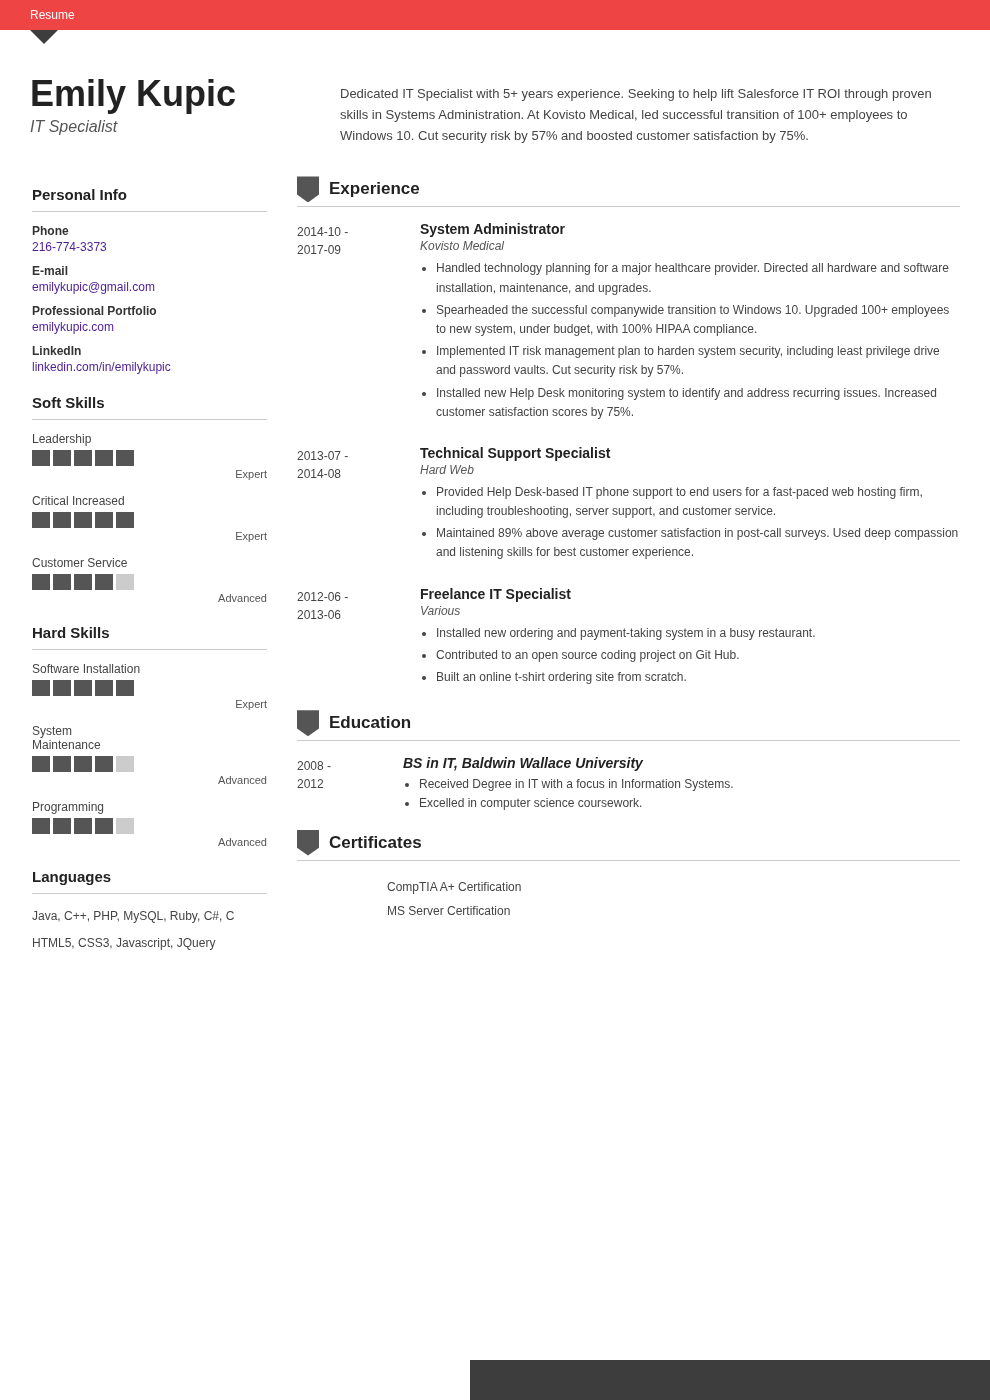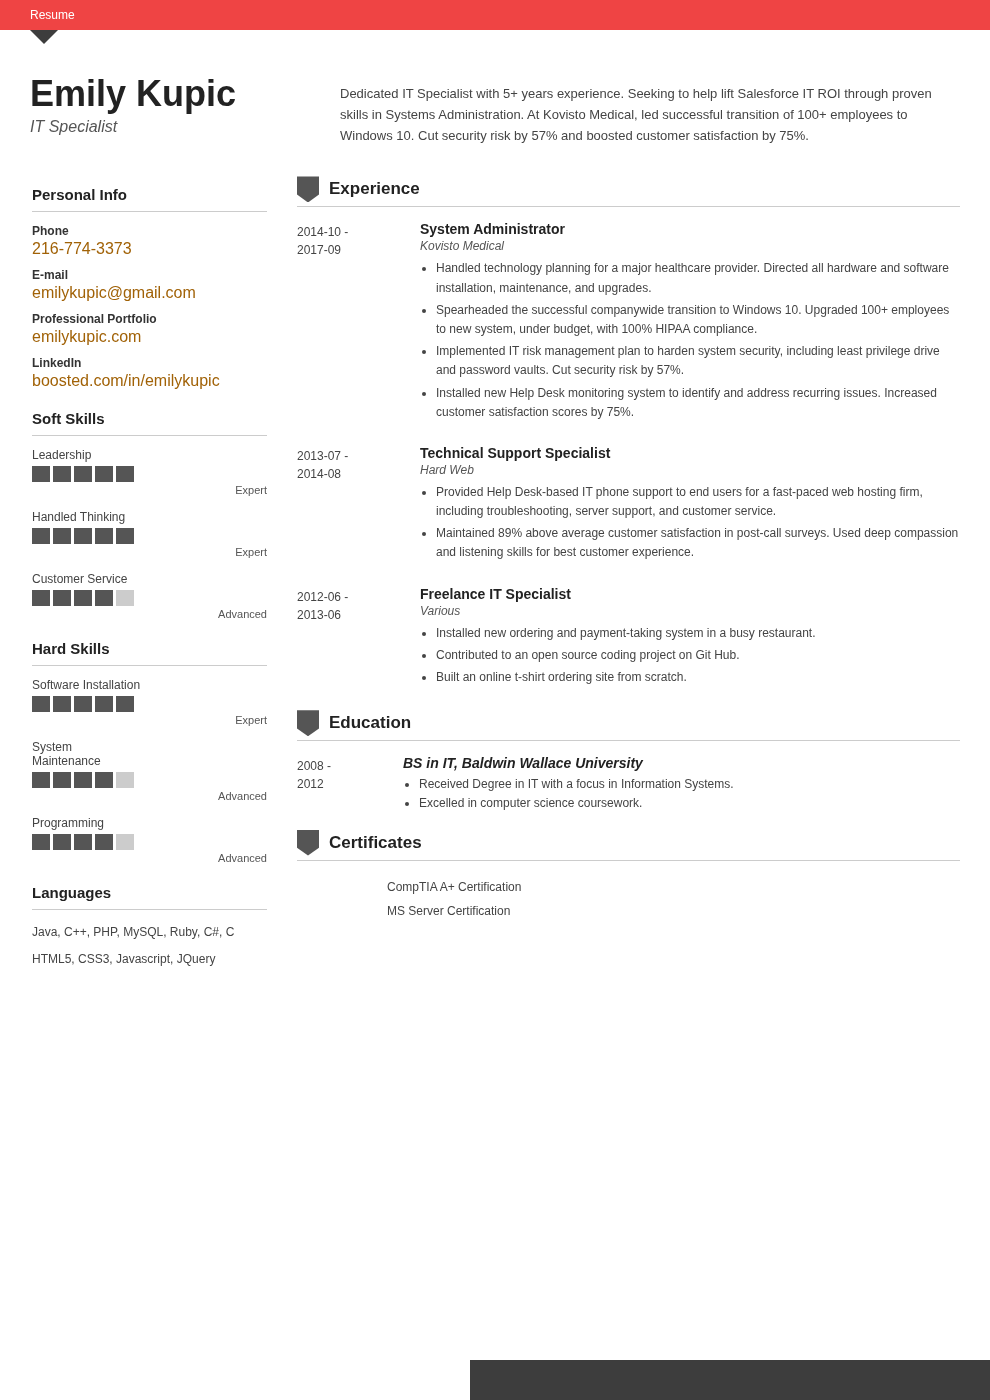--- a/index.html
+++ b/index.html
@@ -86,22 +86,22 @@
       margin-bottom: 12px;
     }
 
     .info-label {
       font-weight: 700;
       font-size: 12px;
       color: #333;
       margin-top: 10px;
     }
     .info-value {
-      font-size: 16px;
-      color: #a16207;
+      font-size: 12px;
+      color: #4c1d95;
       margin-top: 2px;
     }
 
     
     .skill-item {
       margin-bottom: 14px;
     }
     .skill-name {
       font-size: 12px;
       color: #444;
@@ -294,21 +294,21 @@
       <div>
         <div class="info-label">E-mail</div>
         <div class="info-value">emilykupic@gmail.com</div>
       </div>
       <div>
         <div class="info-label">Professional Portfolio</div>
         <div class="info-value">emilykupic.com</div>
       </div>
       <div>
         <div class="info-label">LinkedIn</div>
-        <div class="info-value">boosted.com/in/emilykupic</div>
+        <div class="info-value">linkedin.com/in/emilykupic</div>
       </div>
     </div>
 
     <div>
       <div class="section-title">Soft Skills</div>
       <div class="divider"></div>
 
       <div class="skill-item">
         <div class="skill-name">Leadership</div>
         <div class="skill-bar-row">
@@ -317,21 +317,21 @@
             <div class="skill-block filled"></div>
             <div class="skill-block filled"></div>
             <div class="skill-block filled"></div>
             <div class="skill-block filled"></div>
           </div>
         </div>
         <div class="skill-level">Expert</div>
       </div>
 
       <div class="skill-item">
-        <div class="skill-name">Handled Thinking</div>
+        <div class="skill-name">Critical Increased</div>
         <div class="skill-bar-row">
           <div class="skill-blocks">
             <div class="skill-block filled"></div>
             <div class="skill-block filled"></div>
             <div class="skill-block filled"></div>
             <div class="skill-block filled"></div>
             <div class="skill-block filled"></div>
           </div>
         </div>
         <div class="skill-level">Expert</div>

